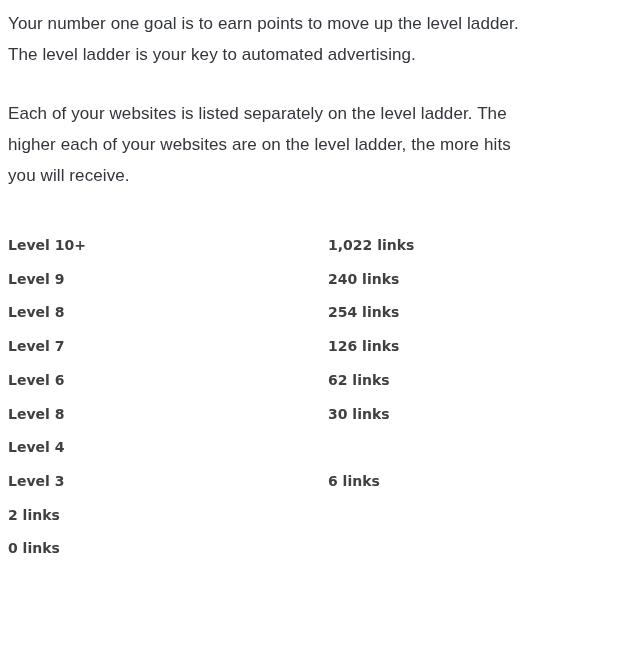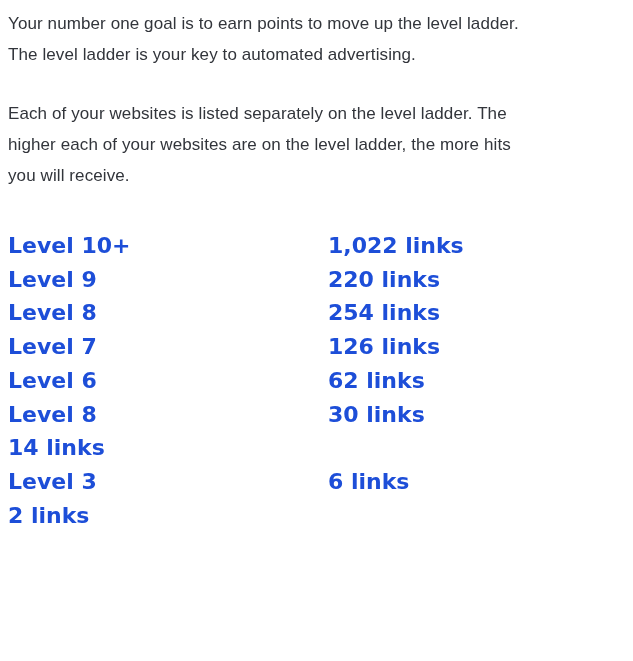--- a/index.html
+++ b/index.html
@@ -22,23 +22,23 @@
     font-size: 17px;
     line-height: 31px;
     color: #32353b;
     white-space: pre-line; 
     letter-spacing: 0.1px;
   }
   .ladder {
     margin-top: 38px;
     font-family: "DejaVu Sans", sans-serif;
     font-weight: bold;
-    font-size: 22px;
+    font-size: 14px;
     line-height: 33.7px;
-    color: #1d4ed8;
+    color: #404040;
   }
   .ladder-row {
     display: grid;
     grid-template-columns: 320px 1fr;
     align-items: baseline;
   }
   .ladder-row .cell {
     white-space: nowrap;
   }
 </style>
@@ -55,45 +55,46 @@
 you will receive.</p>
 
 
   <div class="ladder">
       <div class="ladder-row">
         <span class="cell level">Level 10+</span>
         <span class="cell links">1,022 links</span>
       </div>
       <div class="ladder-row">
         <span class="cell level">Level 9</span>
-        <span class="cell links">220 links</span>
+        <span class="cell links">240 links</span>
       </div>
       <div class="ladder-row">
         <span class="cell level">Level 8</span>
         <span class="cell links">254 links</span>
       </div>
       <div class="ladder-row">
         <span class="cell level">Level 7</span>
         <span class="cell links">126 links</span>
       </div>
       <div class="ladder-row">
         <span class="cell level">Level 6</span>
         <span class="cell links">62 links</span>
       </div>
       <div class="ladder-row">
         <span class="cell level">Level 8</span>
         <span class="cell links">30 links</span>
       </div>
       <div class="ladder-row">
-        <span class="cell links">14 links</span>
+        <span class="cell level">Level 4</span>
       </div>
       <div class="ladder-row">
         <span class="cell level">Level 3</span>
         <span class="cell links">6 links</span>
       </div>
       <div class="ladder-row">
         <span class="cell links">2 links</span>
       </div>
       <div class="ladder-row">
+        <span class="cell links">0 links</span>
       </div>
     </div>
 
 </div>
 
 </body></html>

